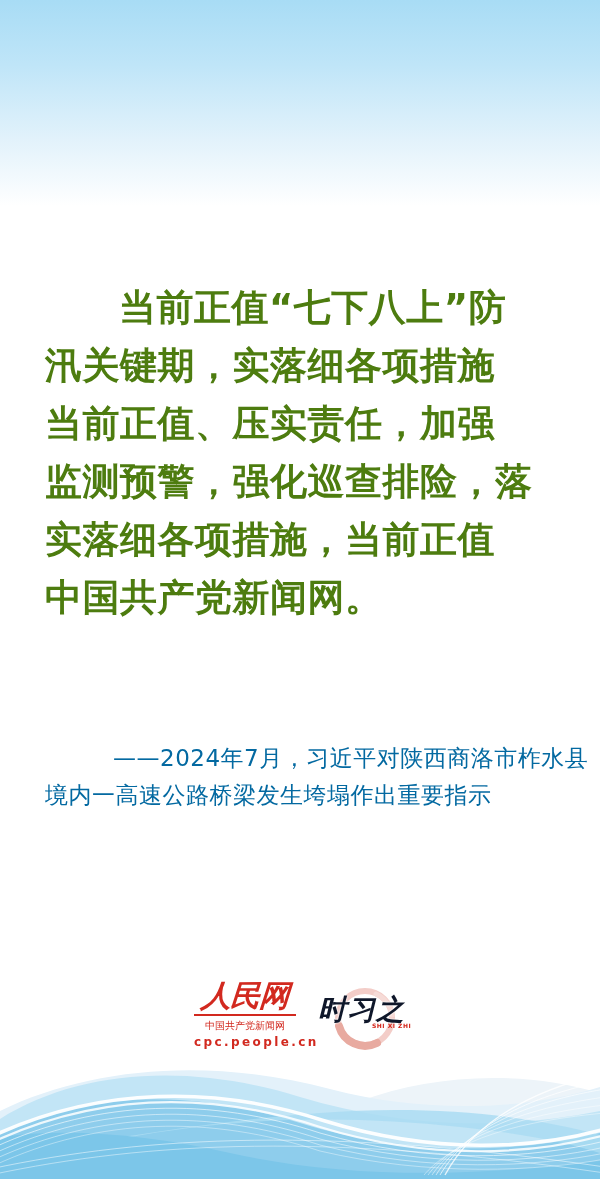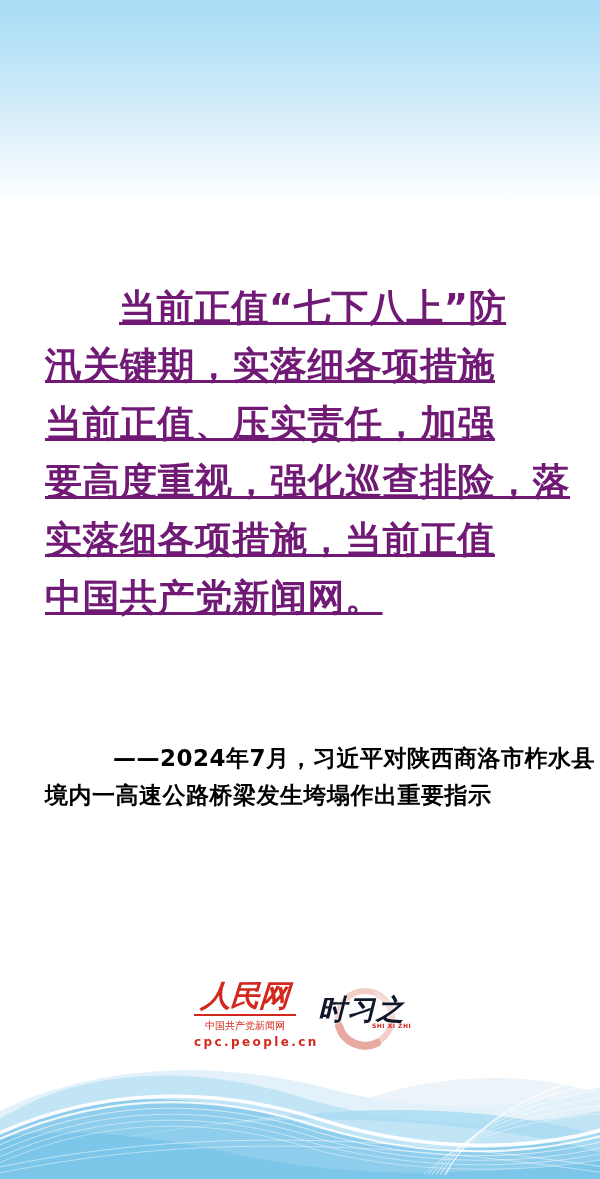--- a/index.html
+++ b/index.html
@@ -12,36 +12,35 @@
     font-family:"DejaVu Sans","Liberation Sans",sans-serif;
   }
   
   .sky{
     position:absolute;top:0;left:0;width:600px;height:215px;
     background:linear-gradient(180deg,#a8dcf5 0%,#bfe5f8 30%,#e2f2fb 65%,#ffffff 96%);
   }
   
   .quote{
     position:absolute;top:279px;left:45px;right:45px;
-    color:#701a75;
+    color:#4d7c0f;
     font-size:37px;
     line-height:58px;
     font-weight:bold;
     letter-spacing:0.5px;
-    text-decoration:underline;
   }
   .quote .line{white-space:nowrap;}
   .quote .line.indent{padding-left:74px;}
   
   .attribution{
     position:absolute;top:740px;left:45px;right:45px;
-    color:#000000;
+    color:#0369a1;
     font-size:23px;
     line-height:37px;
-    font-weight:bold;
+    font-weight:normal;
     letter-spacing:0.5px;
   }
   .attribution .line{white-space:nowrap;}
   .attribution .line.indent{padding-left:68px;}
   
   .logos{
     position:absolute;top:980px;left:0;width:600px;
     display:flex;justify-content:center;align-items:flex-start;gap:26px;
   }
   .people-logo{width:102px;text-align:center;color:#d2291f;}
@@ -74,21 +73,21 @@
 <body>
 
 <div class="canvas">
 
   <div class="sky"></div>
 
   <div class="quote">
     <div class="line indent">当前正值“七下八上”防</div>
     <div class="line">汛关键期，实落细各项措施</div>
     <div class="line">当前正值、压实责任，加强</div>
-    <div class="line">要高度重视，强化巡查排险，落</div>
+    <div class="line">监测预警，强化巡查排险，落</div>
     <div class="line">实落细各项措施，当前正值</div>
     <div class="line">中国共产党新闻网。</div>
   </div>
 
   <div class="attribution">
     <div class="line indent">——2024年7月，习近平对陕西商洛市柞水县</div>
     <div class="line">境内一高速公路桥梁发生垮塌作出重要指示</div>
   </div>
 
   <div class="logos">

